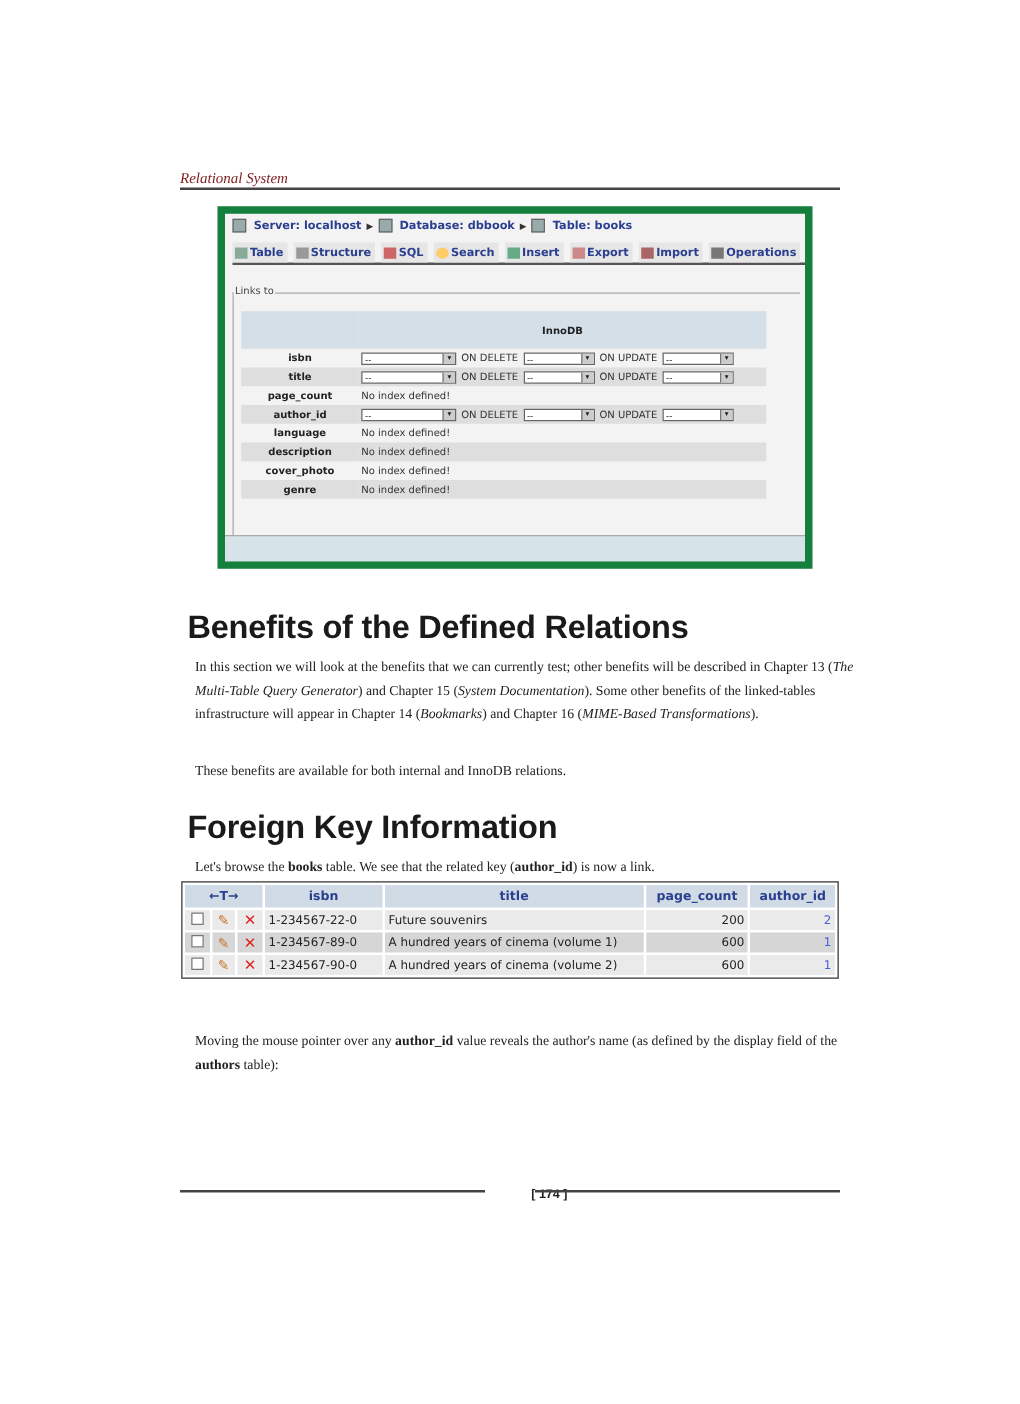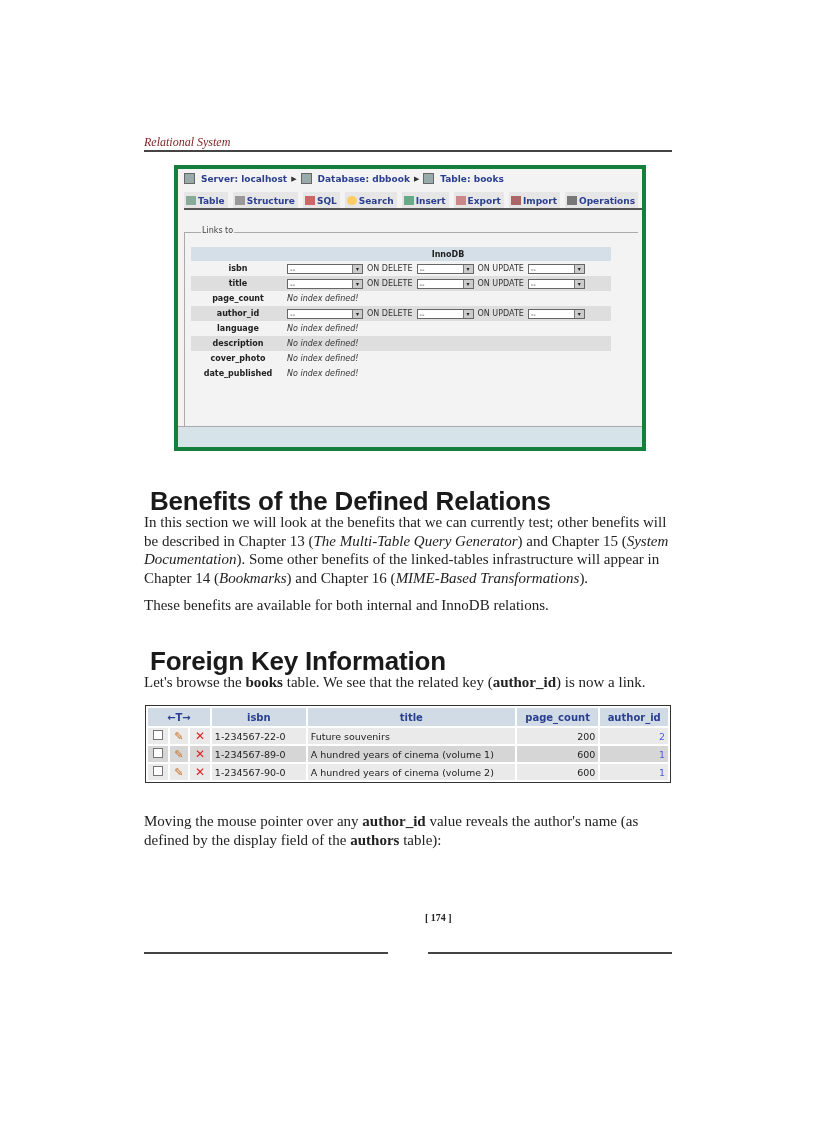--- a/index.html
+++ b/index.html
@@ -2,60 +2,60 @@
 <html><head>
 <meta charset="utf-8">
 <style>
   html, body { margin:0; padding:0; background:#ffffff; }
   body { width:816px; height:1123px; position:relative; overflow:hidden; font-family:"Liberation Serif", serif; color:#222; }
 
   .running-head { position:absolute; left:144px; top:135px; width:528px; font-style:italic; font-size:12px; color:#7f1d1d; }
   .running-rule { position:absolute; left:144px; top:150px; width:528px; height:0; border-top:2px solid #444; }
 
   
-  .pma { position:absolute; left:174px; top:165px; width:464px; height:278px; border:4px solid #15803d; background:#f3f3f3; font-family:"DejaVu Sans", sans-serif; }
+  .pma { position:absolute; left:174px; top:165px; width:464px; height:278px; border:6px solid #15803d; background:#f3f3f3; font-family:"DejaVu Sans", sans-serif; }
   .pma-crumbs { position:absolute; left:6px; top:4px; font-size:9px; font-weight:bold; color:#2a3f8f; display:flex; align-items:center; gap:4px; white-space:nowrap; }
   .pma-crumbs .ic { display:inline-block; width:9px; height:9px; background:#9aa; border:1px solid #666; margin-right:2px; }
   .pma-crumbs .arrow { font-size:7px; color:#333; }
   .pma-tabs { position:absolute; left:6px; top:23px; right:0; display:flex; gap:5px; border-bottom:2px solid #555; height:16px; }
   .pma-tab { font-size:9px; font-weight:bold; color:#2a3f8f; background:#e6e6e6; padding:1px 3px 0 2px; display:flex; align-items:center; gap:2px; white-space:nowrap; }
   .pma-tab .ti { display:inline-block; width:10px; height:9px; }
   .links-fieldset { position:absolute; left:6px; top:63px; right:4px; bottom:20px; border:1px solid #aaa; border-right:none; border-bottom:1px solid #999; }
-  .links-legend { position:absolute; left:16px; top:-7px; background:#f3f3f3; font-size:8px; color:#444; padding:0 1px; }
+  .links-legend { position:absolute; left:0; top:-7px; background:#f3f3f3; font-size:8px; color:#444; padding:0 1px; }
   .rel-table { position:absolute; left:6px; top:14px; width:420px; border-collapse:collapse; font-size:8px; }
   .rel-table td { height:15px; padding:0 2px; vertical-align:middle; }
-  .rel-table .hdr td { background:#d4dfe8; text-align:center; font-weight:bold; color:#222; height:14px; }
+  .rel-table .hdr td { background:#d4dfe8; text-align:center; font-weight:bold; color:#222; height:30px; }
   .rel-table .fname { width:90px; text-align:center; font-weight:bold; color:#222; }
   .rel-table tr.alt td { background:#dedede; }
-  .rel-table .noidx { color:#333;font-style:italic; }
+  .rel-table .noidx { color:#333; }
   .sel { display:inline-block; width:76px; height:10px; border:1px solid #666; background:#fff; position:relative; vertical-align:middle; font-size:7px; line-height:10px; padding-left:2px; box-sizing:border-box; }
   .sel.small { width:57px; }
   .sel .dd { position:absolute; right:0; top:0; width:9px; height:8px; background:#ccc; border-left:1px solid #777; font-size:6px; line-height:8px; text-align:center; }
   .ondl { font-size:8px; color:#333; margin:0 4px; }
   .pma-bottom { position:absolute; left:0; right:0; bottom:0; height:20px; background:#d6e3e9; border-top:1px solid #aaa; }
 
   h2.sect { position:absolute; left:144px; margin:6px; font-family:"Liberation Sans", sans-serif; font-weight:bold; font-size:26px; color:#1a1a1a; letter-spacing:-0.2px; }
-  .para { position:absolute; left:144px; width:530px; font-size:15px; line-height:18.5px; color:#222; margin:0; }
+  .para { position:absolute; left:144px; width:530px; font-size:11px; line-height:18.5px; color:#222; margin:12px; }
   .para i { font-style:italic; }
 
   
   .browse { position:absolute; left:145px; top:705px; width:524px; border:1px solid #333; font-family:"DejaVu Sans", sans-serif; font-size:9.5px; }
   .browse table { width:100%; border-collapse:separate; border-spacing:2px; }
   .browse th { background:#d0dbe5; color:#2a3f8f; font-weight:bold; height:16px; font-size:10px; }
   .browse td { height:16px; background:#eaeaea; padding:0 3px; color:#222; white-space:nowrap; }
   .browse tr.alt td { background:#d6d6d6; }
   .browse td.num { text-align:right; }
   .browse td.link { text-align:right; color:#4a5ee0; }
   .chk { display:inline-block; width:8px; height:8px; border:1px solid #777; background:#fff; }
   .pencil { color:#c8752c; font-size:11px; }
   .xdel { color:#e02020; font-weight:bold; font-size:12px; }
 
   .foot-rule-l { position:absolute; left:144px; top:952px; width:244px; border-top:2px solid #444; }
   .foot-rule-r { position:absolute; left:428px; top:952px; width:244px; border-top:2px solid #444; }
-  .page-num { position:absolute; left:392px; top:912px; font-family:Liberation Serif, serif; font-size:10px; font-weight:bold; color:#222;padding-left:33px; }
+  .page-num { position:absolute; left:392px; top:950px; font-family:Liberation Sans, sans-serif; font-size:10px; font-weight:bold; color:#222;padding-left:33px; }
 </style>
 </head>
 <body>
 
 <div class="running-head">Relational System</div>
 <div class="running-rule"></div>
 
 <div class="pma">
   <div class="pma-crumbs">
     <span class="ic"></span>
@@ -134,22 +134,22 @@
             <td class="noidx">No index defined!</td>
           </tr>
           <tr class="alt">
             <td class="fname">description</td>
             <td class="noidx">No index defined!</td>
           </tr>
           <tr>
             <td class="fname">cover_photo</td>
             <td class="noidx">No index defined!</td>
           </tr>
-          <tr>
-            <td class="fname">date_published</td>
+          <tr class="alt">
+            <td class="fname">genre</td>
             <td class="noidx">No index defined!</td>
           </tr>
         </tbody>
     </table>
   </div>
   <div class="pma-bottom"></div>
 </div>
 
 <h2 class="sect" style="top:480px;">Benefits of the Defined Relations</h2>
 <p class="para" style="top:513px;" id="s1p1">In this section we will look at the benefits that we can currently test; other benefits will be described in Chapter 13 (<i>The Multi-Table Query Generator</i>) and Chapter 15 (<i>System Documentation</i>). Some other benefits of the linked-tables infrastructure will appear in Chapter 14 (<i>Bookmarks</i>) and Chapter 16 (<i>MIME-Based Transformations</i>).</p>

